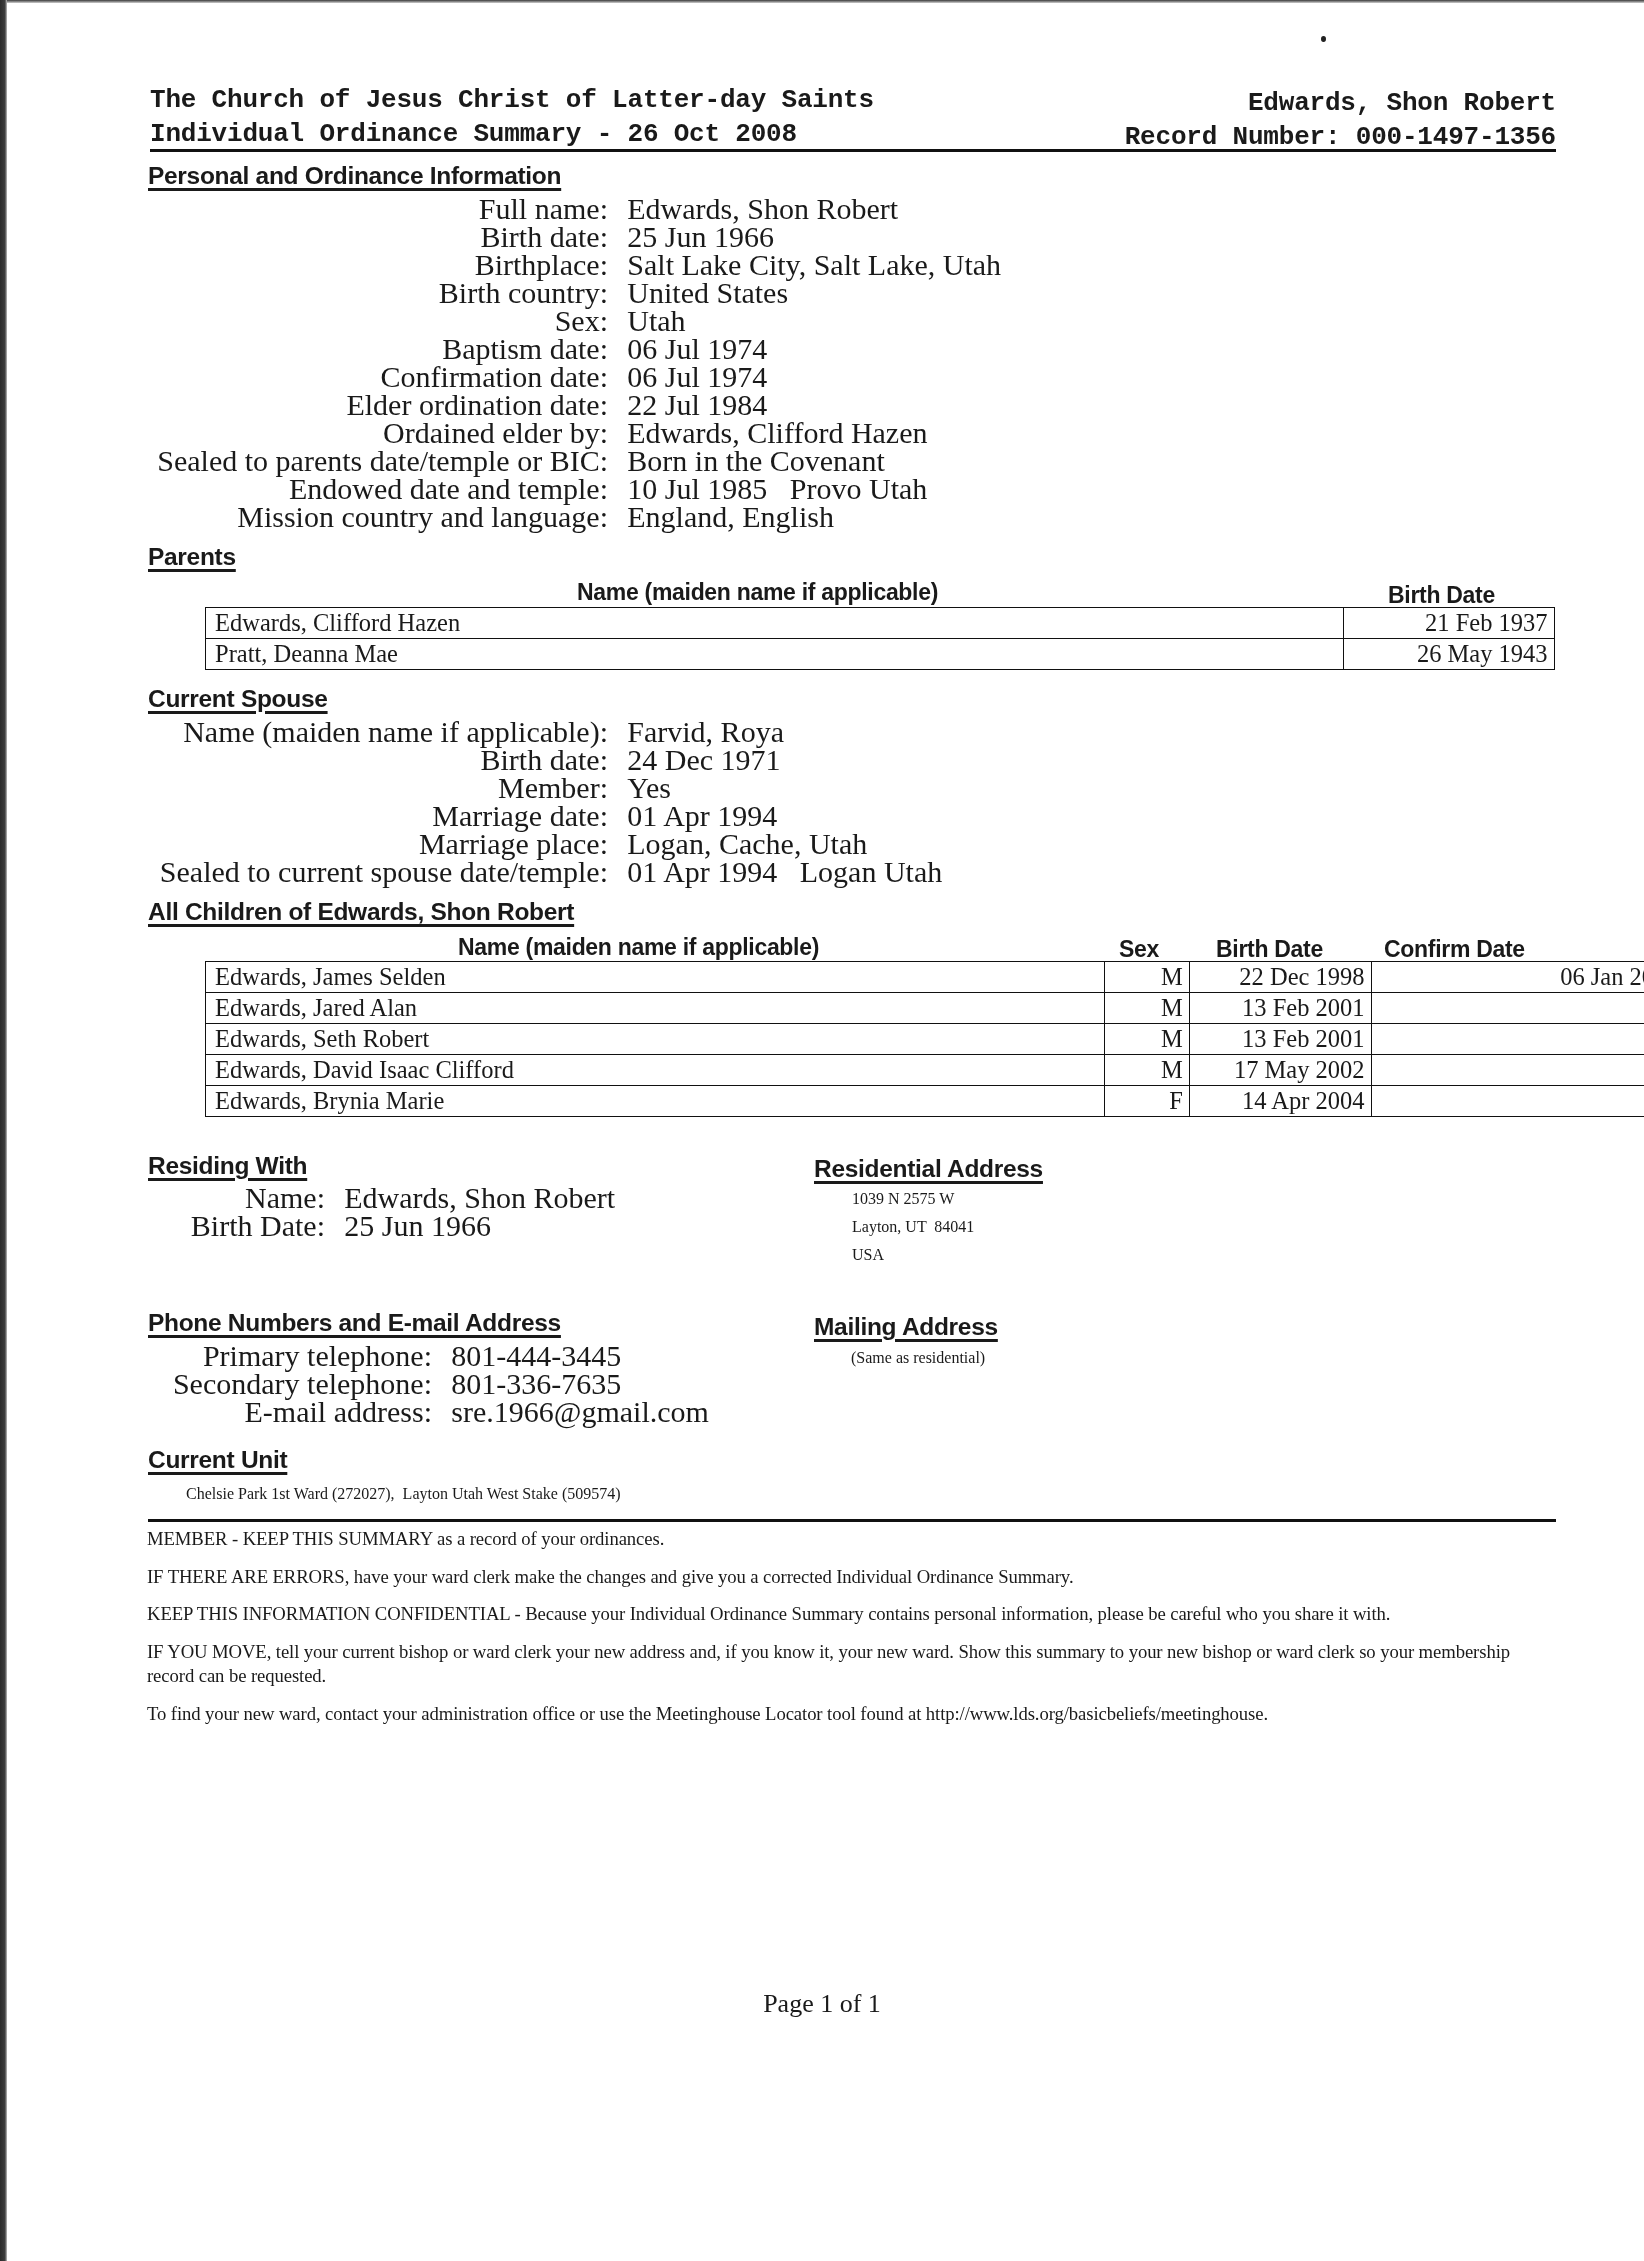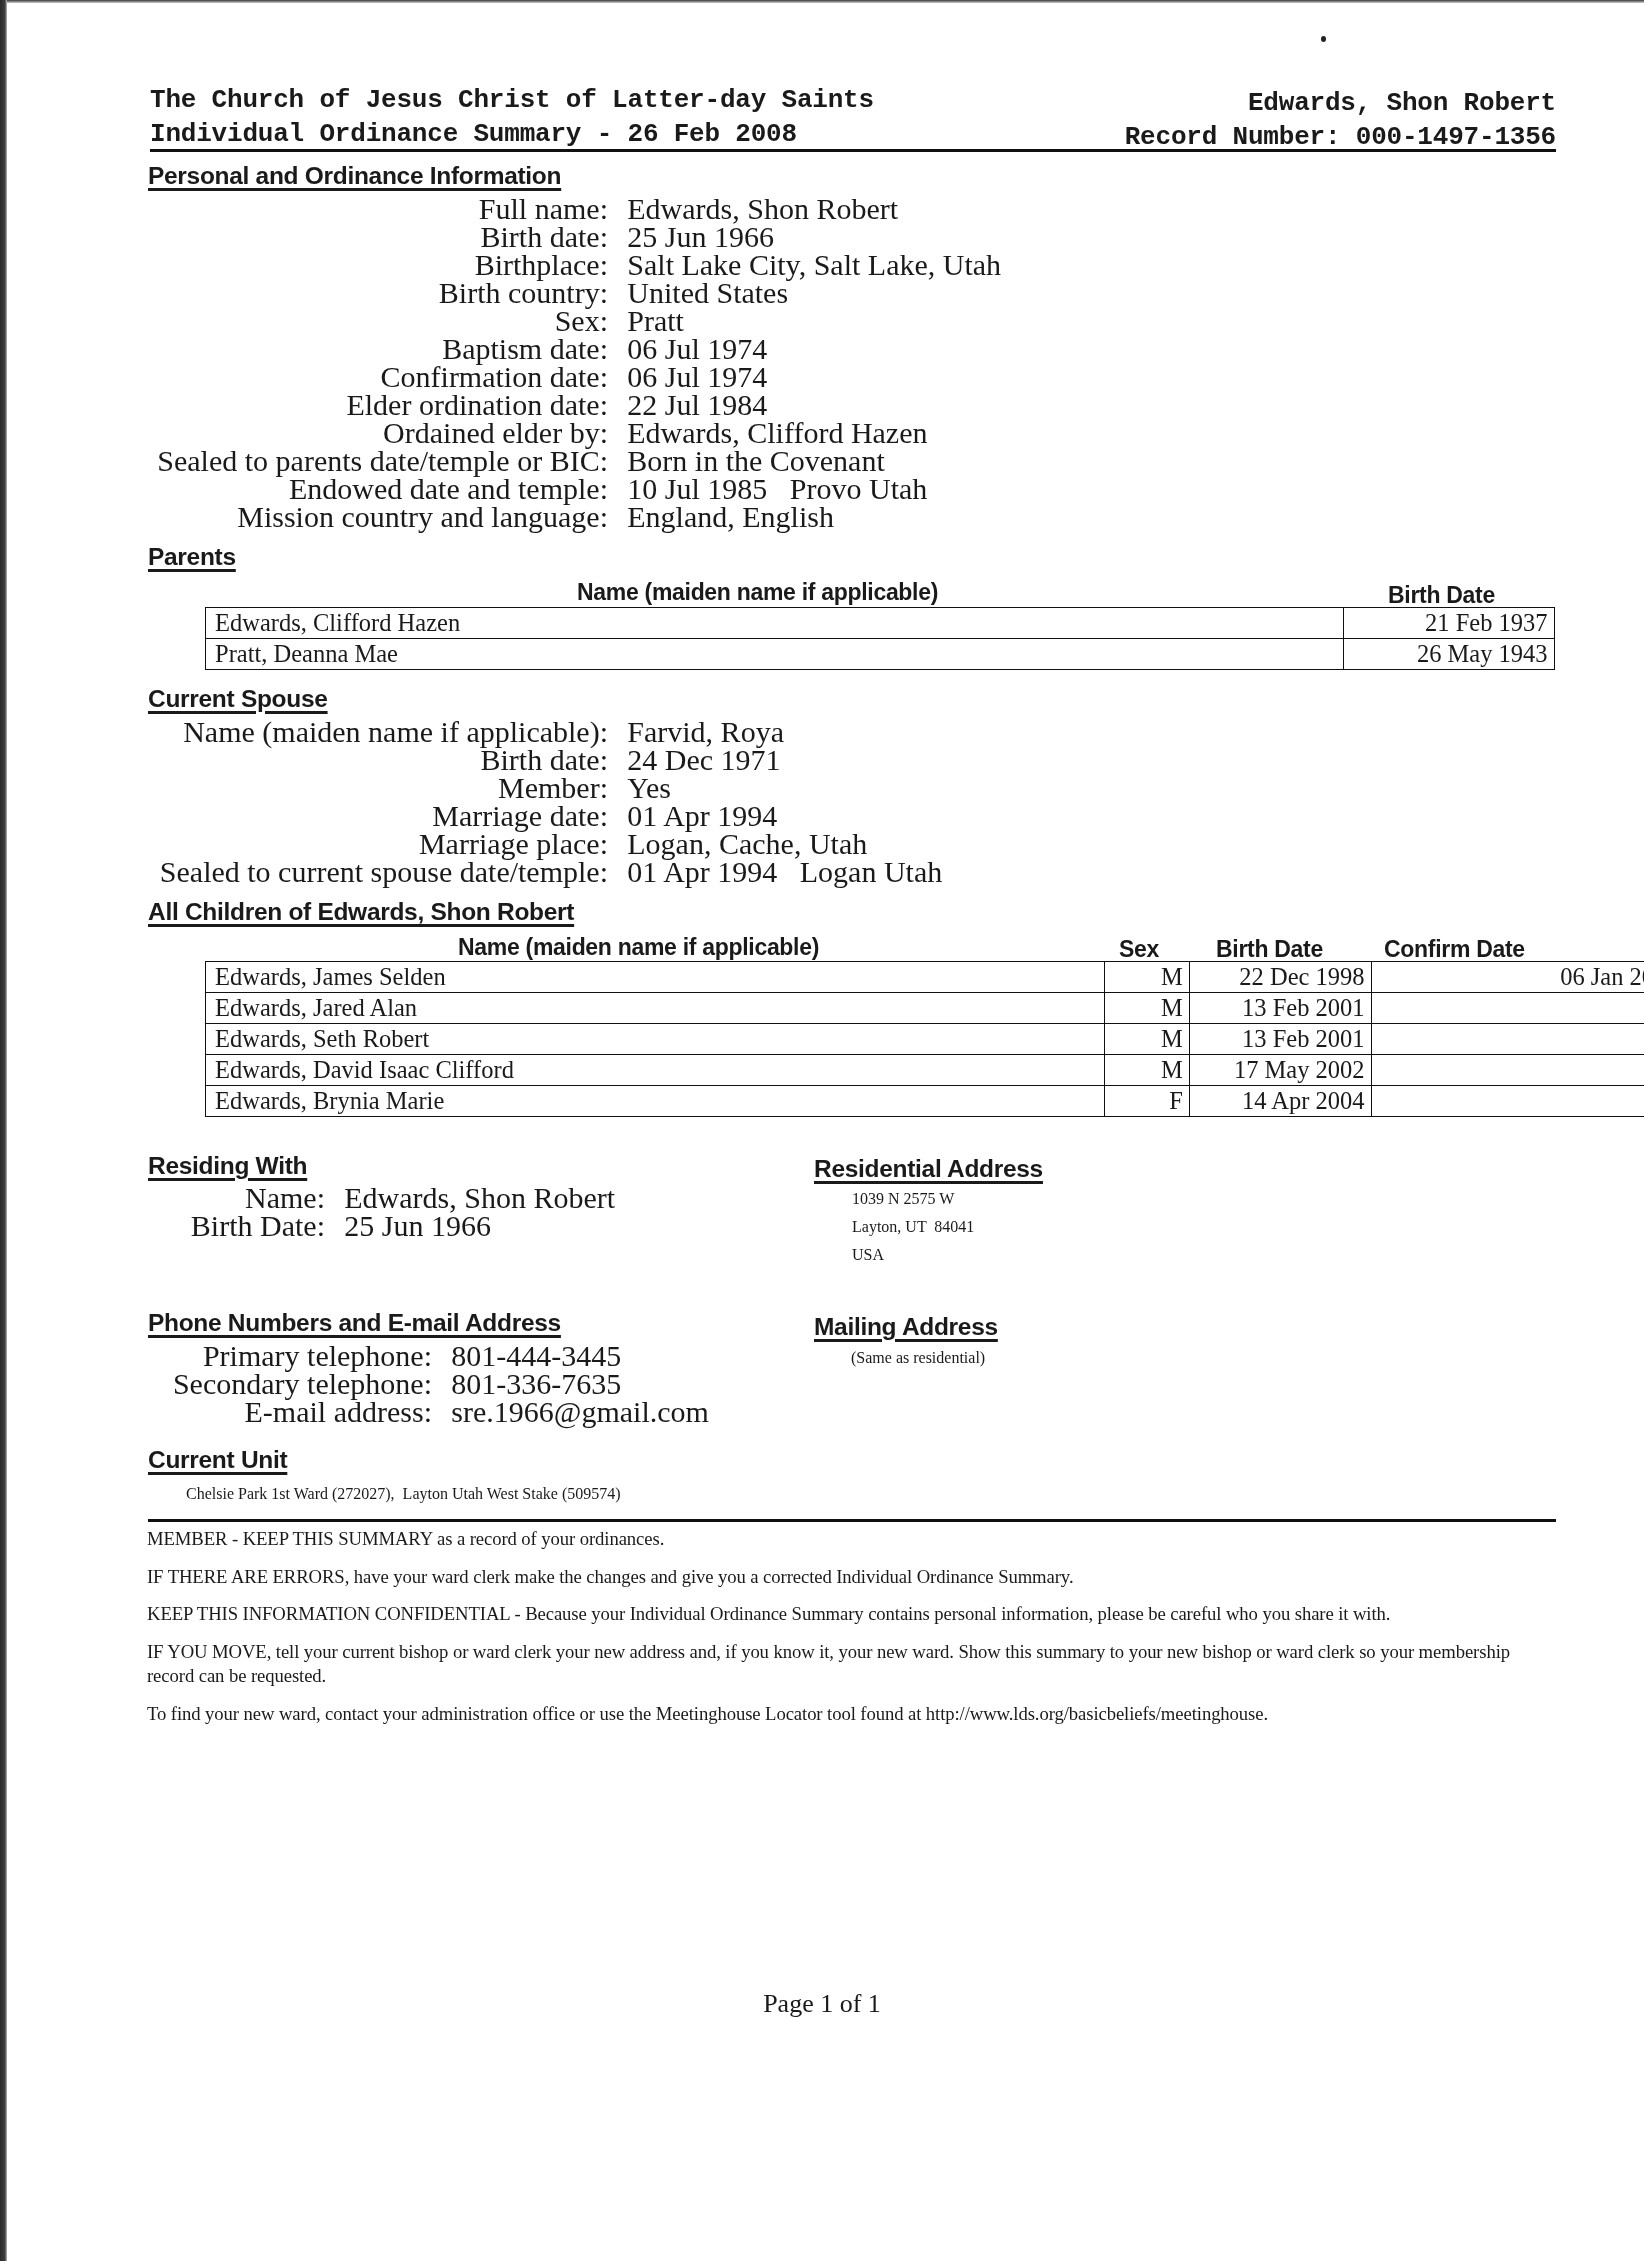--- a/index.html
+++ b/index.html
@@ -61,21 +61,21 @@
 </style>
 </head>
 <body>
 
 <div class="scan-top"></div>
 <div class="scan-left"></div>
 <div class="speck" style="left:1321px;top:36px;width:5.2px;height:6.4px;"></div>
 
 <div class="abs hdr hdr-left serif">
   <div>The Church of Jesus Christ of Latter-day Saints</div>
-  <div>Individual Ordinance Summary - 26 Feb 2008</div>
+  <div>Individual Ordinance Summary - 26 Oct 2008</div>
 </div>
 <div class="abs hdr hdr-right serif">
   <div>Edwards, Shon Robert</div>
   <div>Record Number: 000-1497-1356</div>
 </div>
 <div class="rule" style="left:150px;top:149px;width:1406px;height:2.6px;"></div>
 
 <div class="sec-head" style="left:148px;top:162px;">Personal and Ordinance Information</div>
 <div class="kv" style="left:148px;top:195px;">
   <div class="row">
@@ -89,21 +89,21 @@
   <div class="row">
       <span class="lbl" style="width:460px">Birthplace:</span>
       <span class="val">Salt Lake City, Salt Lake, Utah</span>
     </div>
   <div class="row">
       <span class="lbl" style="width:460px">Birth country:</span>
       <span class="val">United States</span>
     </div>
   <div class="row">
       <span class="lbl" style="width:460px">Sex:</span>
-      <span class="val">Pratt</span>
+      <span class="val">Utah</span>
     </div>
   <div class="row">
       <span class="lbl" style="width:460px">Baptism date:</span>
       <span class="val">06 Jul 1974</span>
     </div>
   <div class="row">
       <span class="lbl" style="width:460px">Confirmation date:</span>
       <span class="val">06 Jul 1974</span>
     </div>
   <div class="row">

